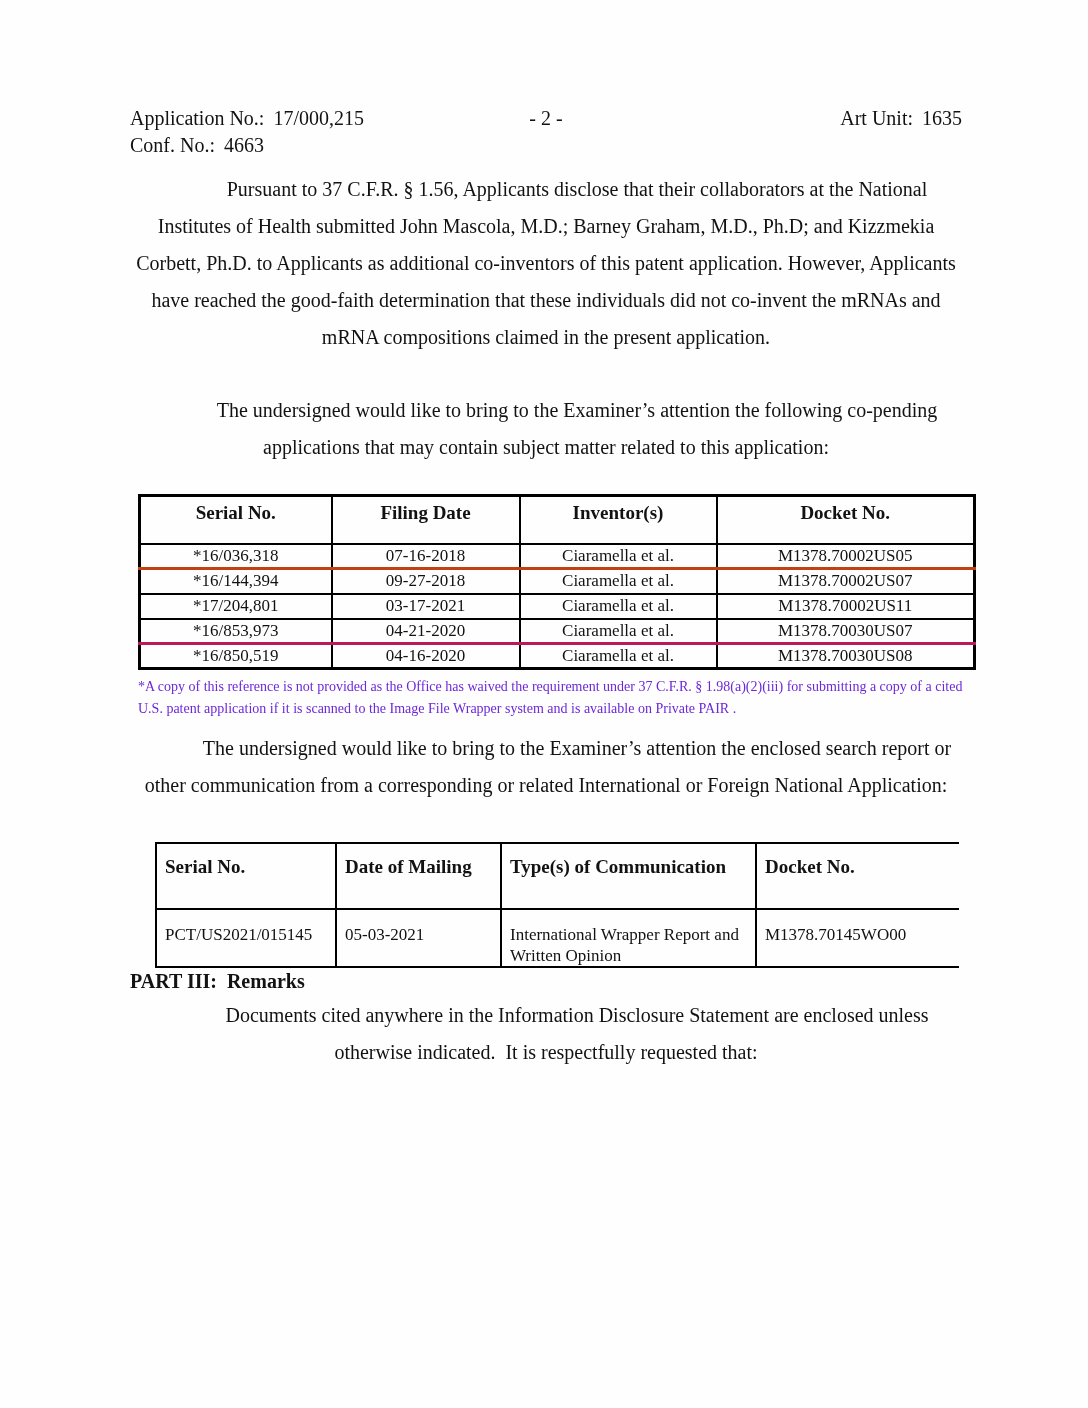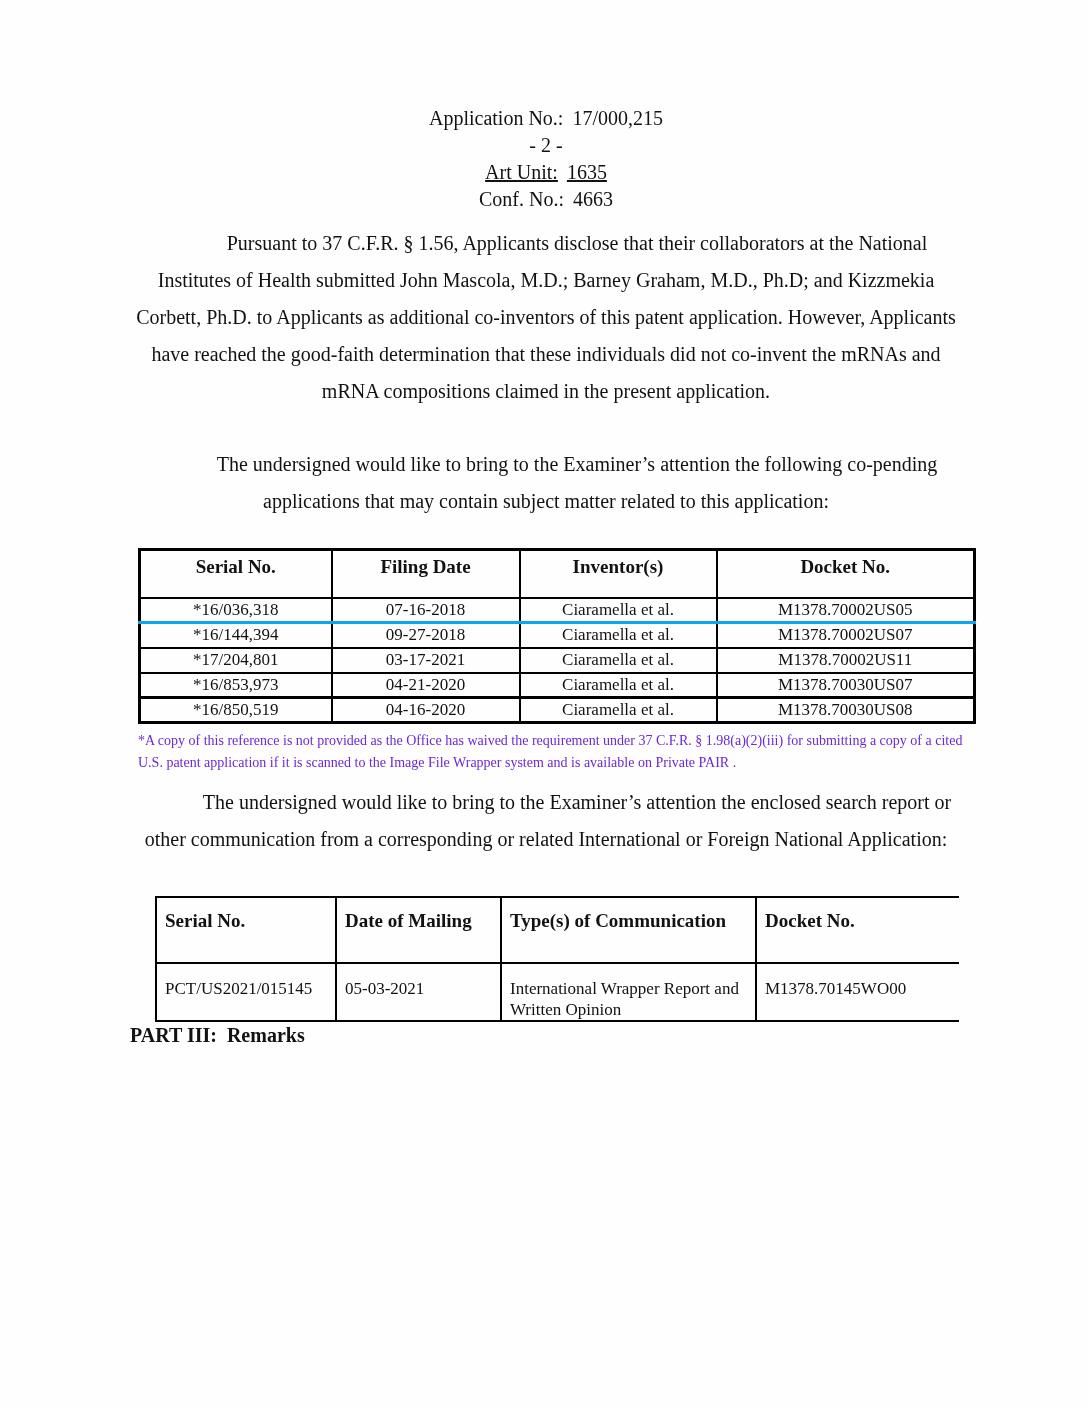--- a/index.html
+++ b/index.html
@@ -9,24 +9,24 @@
     width:1088px; height:1408px;
     background:#fefefe;
     color:#121212;
     font-family:"Liberation Serif","DejaVu Serif",serif;
     overflow:hidden;
   }
   .content { padding:105px 126px 40px 130px; }
   [data-bind] { white-space:pre-wrap; }
 
   
-  .hdr-row { display:flex; align-items:center; font-size:20px; line-height:27px;flex-direction:column; }
+  .hdr-row { display:flex; align-items:flex-start; font-size:20px; line-height:27px; }
   .hdr-left { flex:1 1 0; }
   .hdr-center { flex:0 0 auto; }
-  .hdr-right { flex:1 1 0; text-align:right;text-decoration:underline; }
+  .hdr-right { flex:1 1 0; text-align:right; }
   .lbl-val { margin-left:0.45em; }
 
   
   .body-par {
     font-size:20px; line-height:37px;
     text-indent:62px;
     text-align:center;
   }
   .p1 { margin-top:12px; }
   .p2 { margin-top:36px; }
@@ -43,22 +43,22 @@
   }
   .tbl1 th, .tbl1 td { border:2px solid #000; }
   .tbl1 th {
     height:48px; vertical-align:top; padding-top:5px;
     font-size:19px; font-weight:bold; text-align:center;
   }
   .tbl1 td {
     height:25px; padding:1px 2px;
     font-size:17px; text-align:center;
   }
-  .tbl1 tbody tr:first-child td { border-bottom:3px solid #0ea5e9; }
-  .tbl1 tbody tr:last-child  td { border-top:3px solid #000000; }
+  .tbl1 tbody tr:first-child td { border-bottom:3px solid #c2410c; }
+  .tbl1 tbody tr:last-child  td { border-top:3px solid #be185d; }
 
   .footnote {
     margin:6px 0 0 8px;
     width:826px;
     font-size:14px; line-height:21.5px;
     color:#6d28d9;
   }
 
   
   .tbl2 {
@@ -173,16 +173,17 @@
           <td data-bind="communication_table.rows.0.0">PCT/US2021/015145</td>
           <td data-bind="communication_table.rows.0.1">05-03-2021</td>
           <td data-bind="communication_table.rows.0.2">International Wrapper Report and Written Opinion</td>
           <td data-bind="communication_table.rows.0.3">M1378.70145WO00</td>
         </tr>
       </tbody>
     </table>
 
     <div class="part3-heading" data-bind="part3.heading">PART III:  Remarks</div>
 
+    <p class="body-par p4" data-bind="paragraphs.p4">Documents cited anywhere in the Information Disclosure Statement are enclosed unless otherwise indicated.  It is respectfully requested that:</p>
 
 
   </div>
 </div>
 
 </body></html>

